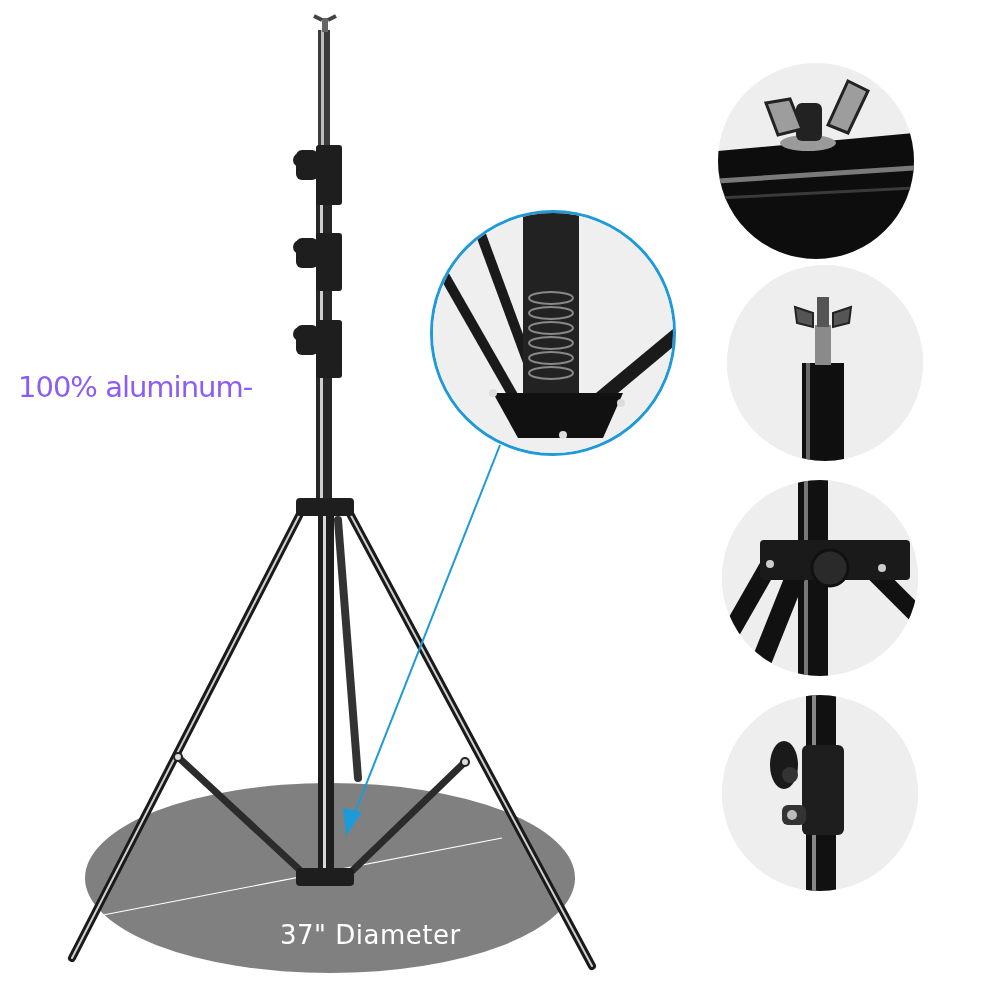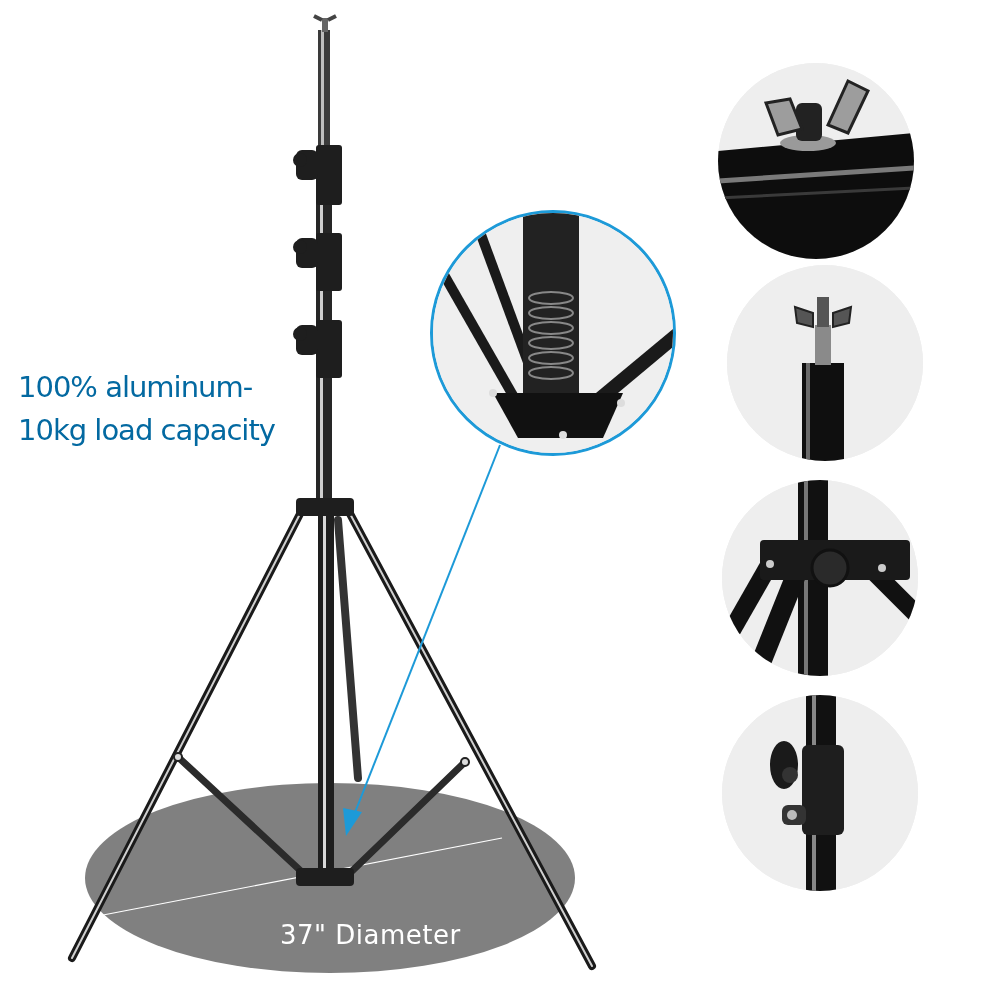--- a/index.html
+++ b/index.html
@@ -1,19 +1,19 @@
 <!DOCTYPE html>
 <html><head>
 <meta charset="utf-8">
 <style>
   html, body { margin:0; padding:0; background:#ffffff; }
   body { width:1000px; height:1000px; position:relative; overflow:hidden; font-family:"DejaVu Sans", sans-serif; }
   .stage { position:absolute; left:0; top:0; width:1000px; height:1000px; }
   .caption {
-    position:absolute; left:18px; top:366px; color:#0369a1;
+    position:absolute; left:18px; top:366px; color:#8b5cf6;
     font-family:"DejaVu Sans", sans-serif; font-size:29px; line-height:43px; letter-spacing:-1px;
   }
   .diam-label {
     position:absolute; left:280px; top:920px; color:#ffffff;
     font-family:"DejaVu Sans", sans-serif; font-size:26px; letter-spacing:0.5px;
   }
   .detail { position:absolute; border-radius:50%; overflow:hidden; background:#eeeeee; }
   .detail svg { position:absolute; left:0; top:0; }
 </style>
 </head>
@@ -90,21 +90,20 @@
       </g>
       <polygon points="60,180 190,180 170,225 85,225" fill="#111"></polygon>
       <circle cx="60" cy="180" r="4" fill="#ddd"></circle>
       <circle cx="188" cy="190" r="4" fill="#ddd"></circle>
       <circle cx="130" cy="222" r="4" fill="#ddd"></circle>
     </svg>
   </div>
 
   <div class="caption">
     <div>100% aluminum-</div>
-    <div>10kg load capacity</div>
   </div>
 
   <div class="diam-label">37" Diameter</div>
 
   <div class="detail" style="left:718px;top:63px;width:196px;height:196px;">
     <svg width="196" height="196">
       <rect width="196" height="196" fill="#eeeeee"></rect>
       <polygon points="0,88 196,70 196,196 0,196" fill="#0d0d0d"></polygon>
       <path d="M0,118 L196,105" stroke="#7a7a7a" stroke-width="5"></path>
       <path d="M0,135 L196,125" stroke="#3a3a3a" stroke-width="3"></path>

